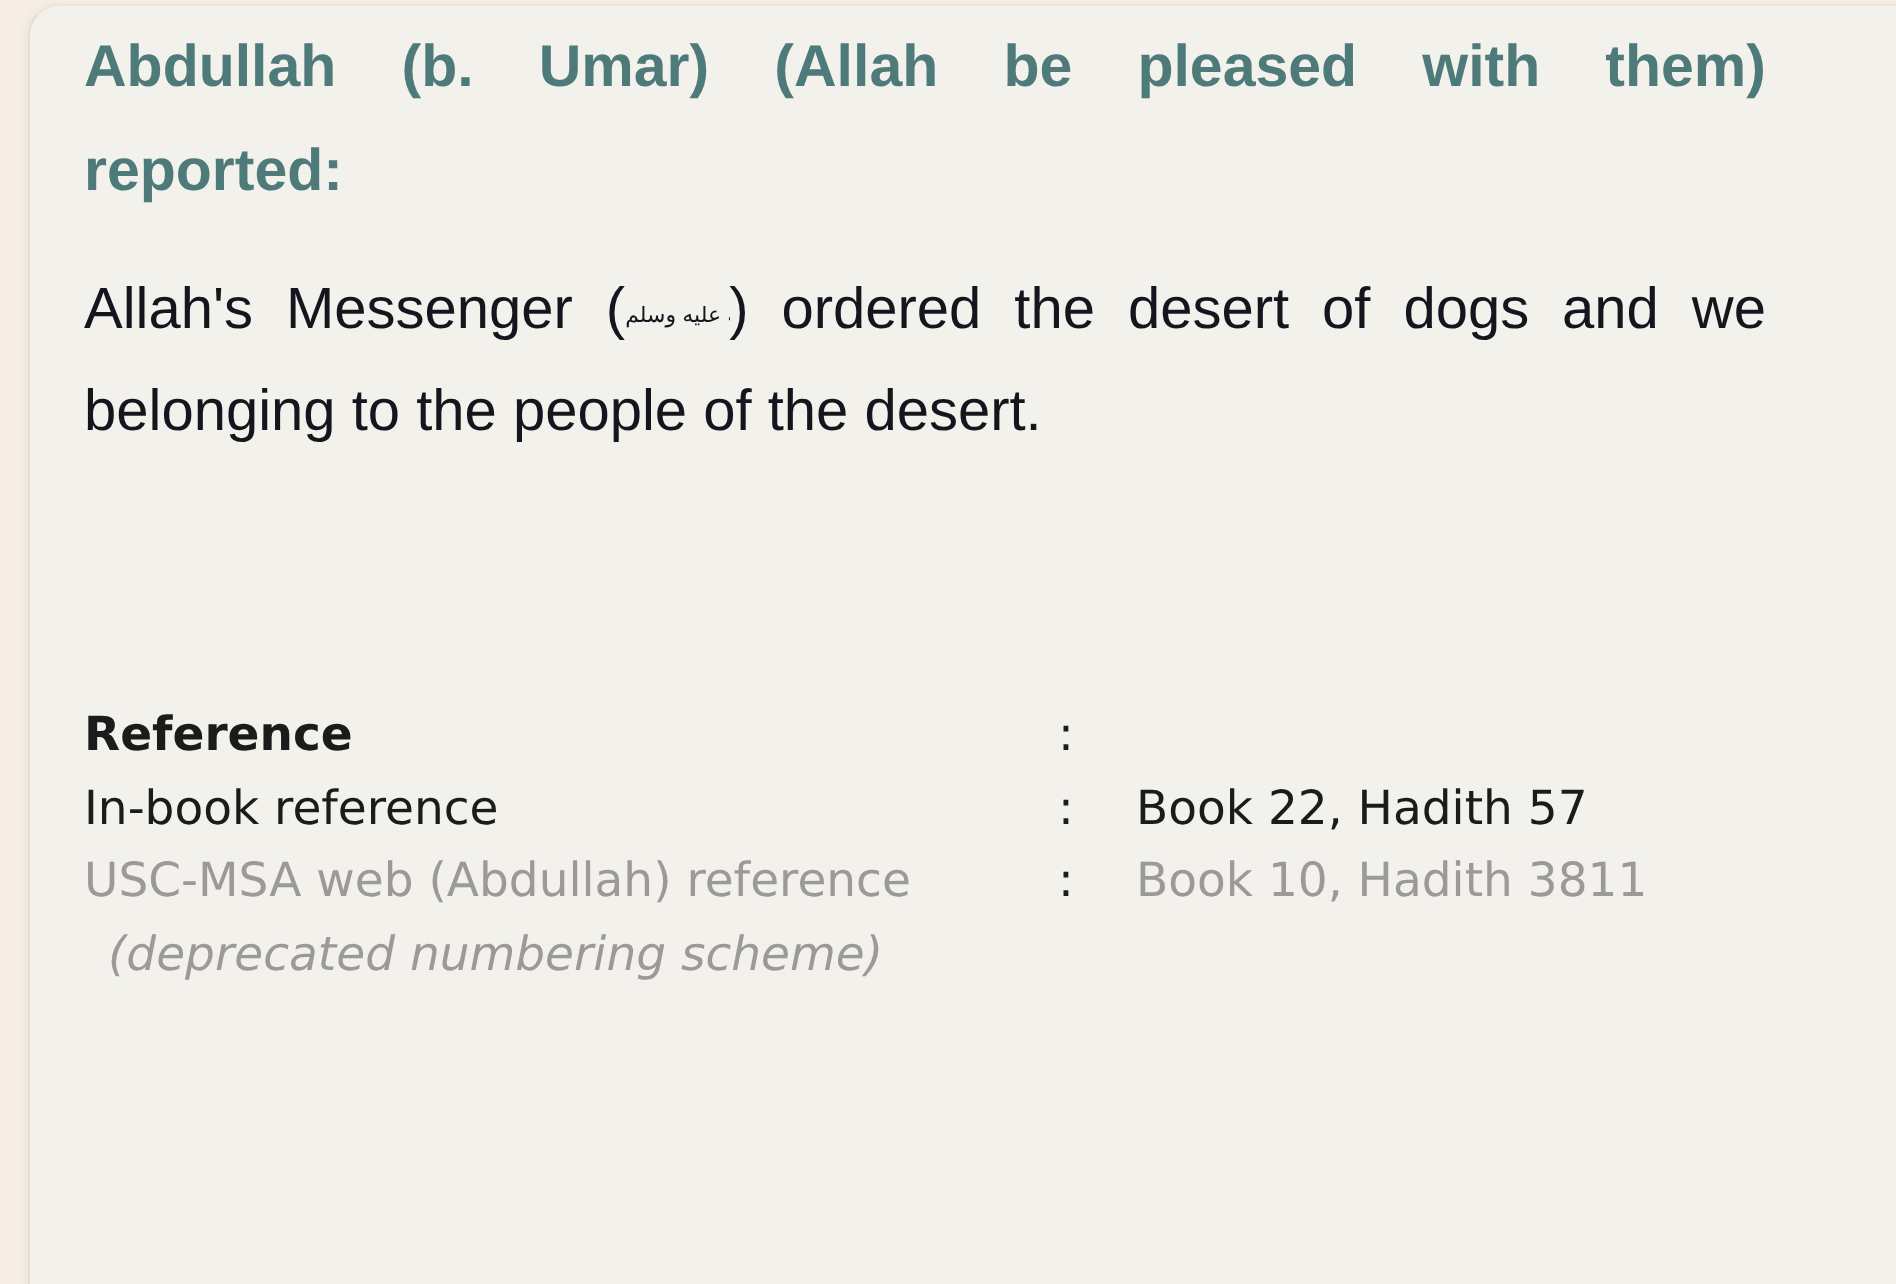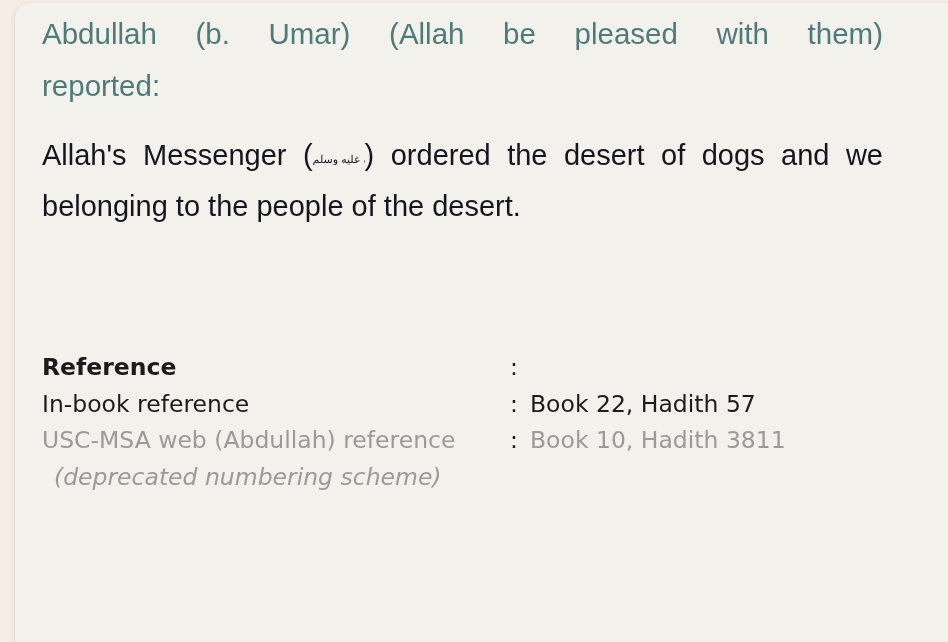--- a/index.html
+++ b/index.html
@@ -19,21 +19,21 @@
     border-left: 1px solid #e7dfd3;
     border-top: 1px solid #ece5da;
     box-shadow: -2px 0 3px rgba(120,100,80,0.06);
   }
   .content {
     padding: 5px 0 0 27px;
     width: 841px;
   }
   .narrator {
     color: #4e7b79;
-    font-weight: 400;
+    font-weight: 700;
     font-size: 29.5px;
     line-height: 52px;
   }
   .jline {
     text-align: justify;
     -moz-text-align-last: justify;
     text-align-last: justify;
   }
   .hadith {
     margin-top: 18px;
@@ -50,21 +50,21 @@
     white-space: nowrap;
     overflow: hidden;
   }
   .refs {
     margin-top: 118px;
     font-family: "DejaVu Sans", sans-serif;
     font-size: 23.5px;
     line-height: 36.5px;
     color: #1b1b1b;
   }
-  .ref-row { display: flex; }
+  .ref-row { display: flex; gap: 19px; }
   .ref-label { width: 468px; flex: none; }
   .bold { font-weight: bold; }
   .muted { color: #9c9a96; }
   .ref-colon { width: 20px; flex: none; color: #1b1b1b; }
   .deprecated {
     font-style: italic;
     color: #9c9a96;
     padding-left: 12px;
   }
 </style>

